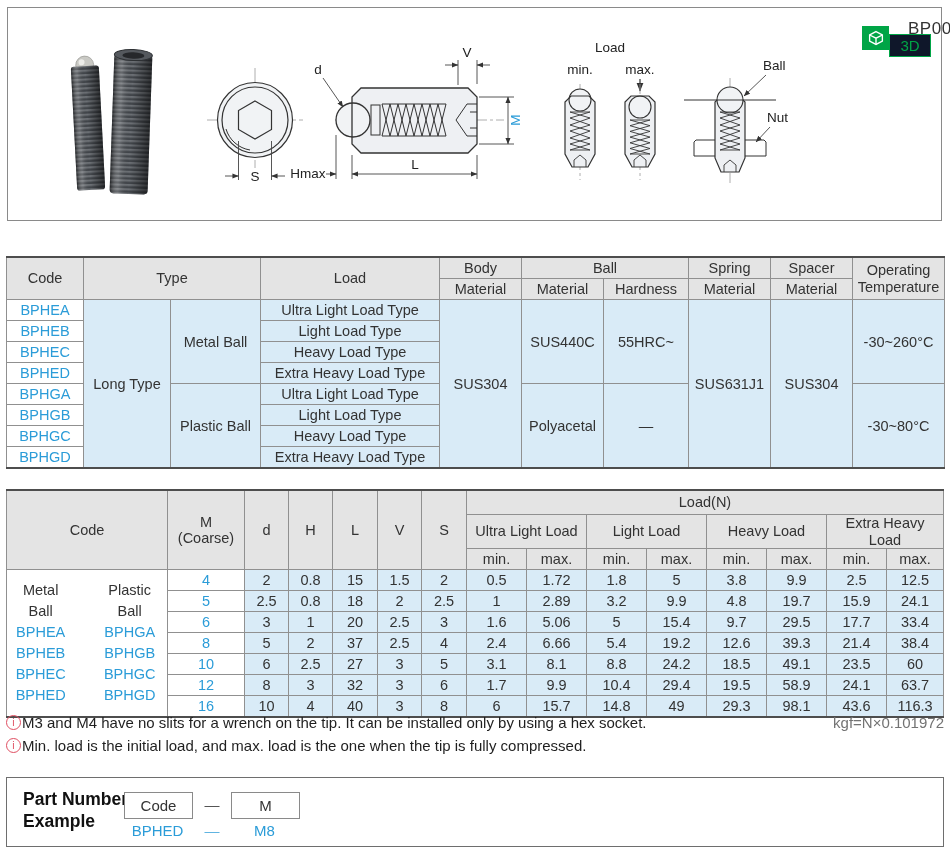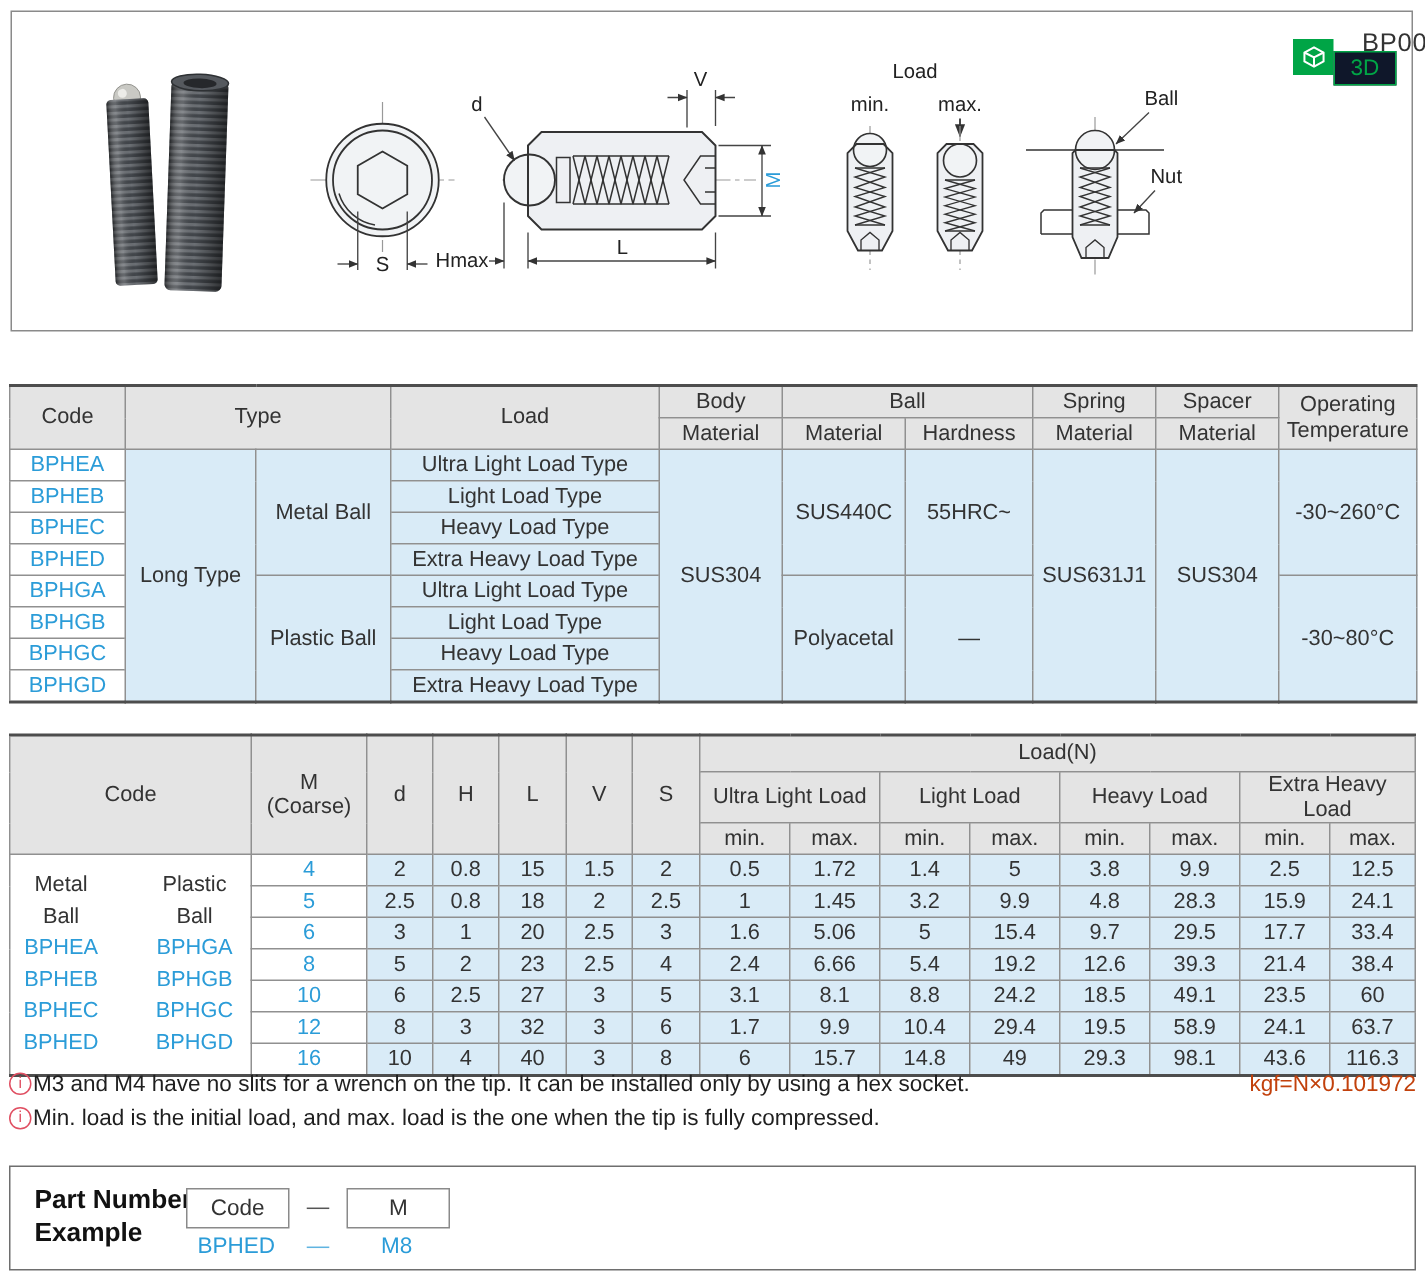--- a/index.html
+++ b/index.html
@@ -33,21 +33,21 @@
   .watermark{position:absolute;left:392px;top:346px;font-size:118px;font-weight:700;color:#ccd6e2;opacity:.45;
     letter-spacing:2px;z-index:12;pointer-events:none;}
 
   
   .notes{position:absolute;left:6px;top:711px;width:938px;font-size:15px;color:#1f1f1f;}
   .note-line{display:flex;justify-content:space-between;align-items:baseline;line-height:23px;}
   .note-left{display:flex;align-items:baseline;}
   .info-ic{display:inline-block;width:13px;height:13px;border:1.3px solid var(--note_red,#e04f62);border-radius:50%;
     color:var(--note_red,#e04f62);font-size:10.5px;line-height:13px;text-align:center;margin-right:1px;
     align-self:center;flex:0 0 auto;}
-  .conv{color:#c2410c;}
+  .conv{color:#737373;}
 
   
   .pn-box{position:absolute;left:6px;top:777px;width:936px;height:68px;border:1.5px solid #6e6e6e;background:#fff;}
   .pn-title{position:absolute;left:16px;top:10px;font-size:17.5px;font-weight:bold;color:#111;line-height:22px;}
   .pn-cell{position:absolute;top:14px;width:67px;height:25px;border:1.5px solid #8a8a8a;display:flex;
     align-items:center;justify-content:center;font-size:15px;color:#333;background:#fff;}
   .pn-code{left:117px;} .pn-m{left:224px;}
   .pn-dash1{position:absolute;left:190px;top:18px;color:#555;font-size:15px;width:30px;text-align:center;}
   .pn-ex{position:absolute;top:44px;font-size:15px;color:var(--accent_blue,#2b9cd8);width:67px;text-align:center;}
   .pn-exc{left:117px;} .pn-exm{left:224px;}
@@ -351,40 +351,40 @@
         </div>
       </td>
       <td class="cw lnk">4</td>
       <td class="bb">2</td>
       <td class="bb">0.8</td>
       <td class="bb">15</td>
       <td class="bb">1.5</td>
       <td class="bb">2</td>
       <td class="bb">0.5</td>
       <td class="bb">1.72</td>
-      <td class="bb">1.4</td>
+      <td class="bb">1.8</td>
       <td class="bb">5</td>
       <td class="bb">3.8</td>
       <td class="bb">9.9</td>
       <td class="bb">2.5</td>
       <td class="bb">12.5</td>
     </tr>
     <tr>
       <td class="cw lnk">5</td>
       <td class="bb">2.5</td>
       <td class="bb">0.8</td>
       <td class="bb">18</td>
       <td class="bb">2</td>
       <td class="bb">2.5</td>
       <td class="bb">1</td>
-      <td class="bb">1.45</td>
+      <td class="bb">2.89</td>
       <td class="bb">3.2</td>
       <td class="bb">9.9</td>
       <td class="bb">4.8</td>
-      <td class="bb">28.3</td>
+      <td class="bb">19.7</td>
       <td class="bb">15.9</td>
       <td class="bb">24.1</td>
     </tr>
     <tr>
       <td class="cw lnk">6</td>
       <td class="bb">3</td>
       <td class="bb">1</td>
       <td class="bb">20</td>
       <td class="bb">2.5</td>
       <td class="bb">3</td>
@@ -394,21 +394,21 @@
       <td class="bb">15.4</td>
       <td class="bb">9.7</td>
       <td class="bb">29.5</td>
       <td class="bb">17.7</td>
       <td class="bb">33.4</td>
     </tr>
     <tr>
       <td class="cw lnk">8</td>
       <td class="bb">5</td>
       <td class="bb">2</td>
-      <td class="bb">23</td>
+      <td class="bb">37</td>
       <td class="bb">2.5</td>
       <td class="bb">4</td>
       <td class="bb">2.4</td>
       <td class="bb">6.66</td>
       <td class="bb">5.4</td>
       <td class="bb">19.2</td>
       <td class="bb">12.6</td>
       <td class="bb">39.3</td>
       <td class="bb">21.4</td>
       <td class="bb">38.4</td>

